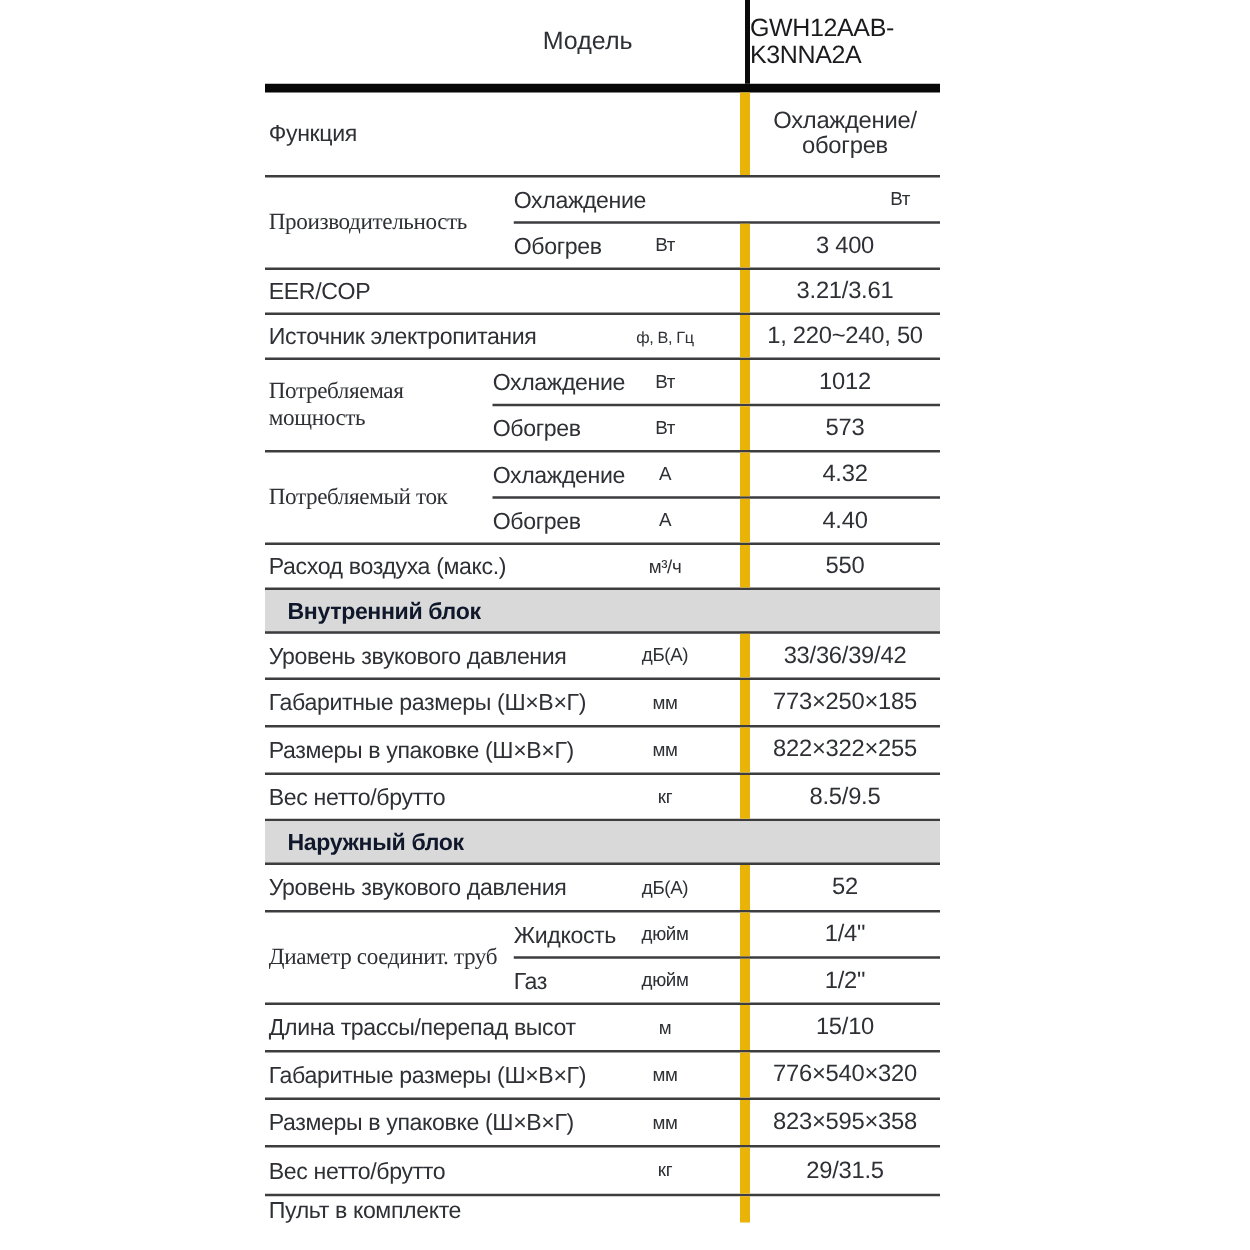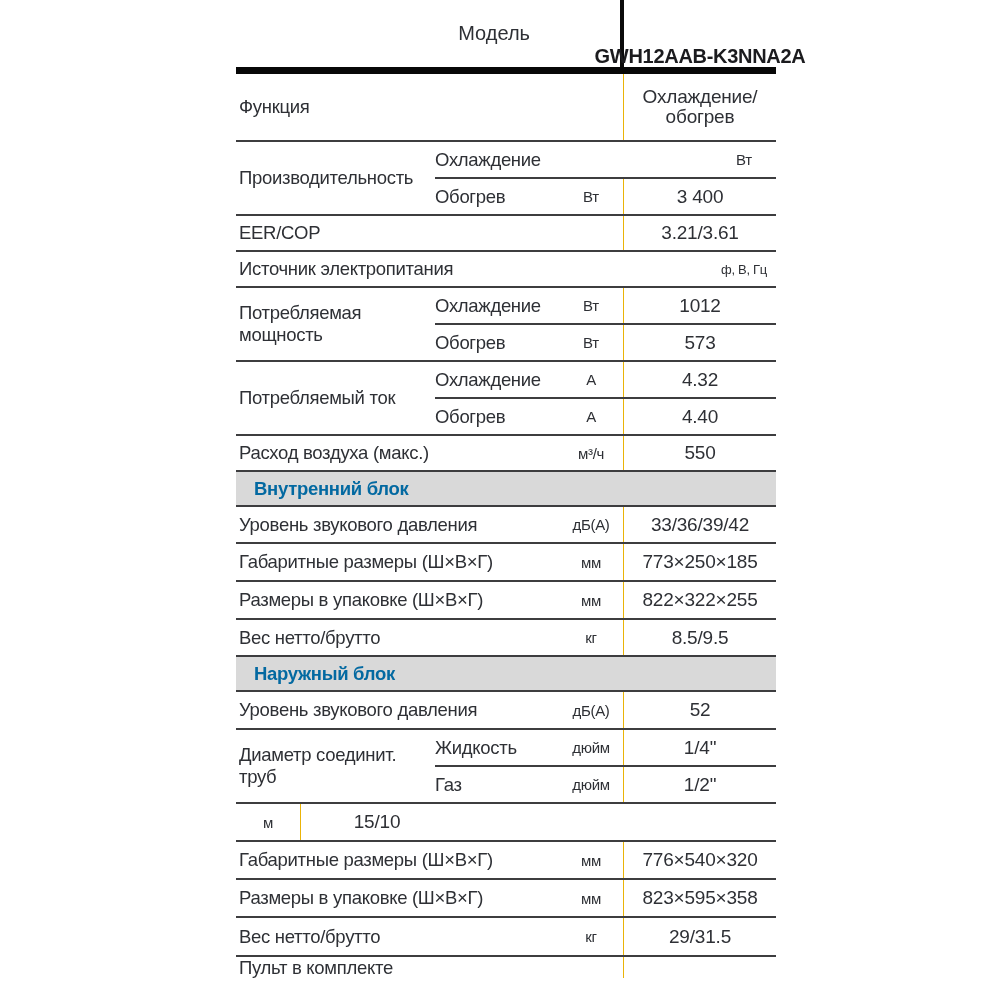--- a/index.html
+++ b/index.html
@@ -5,21 +5,21 @@
   html, body {
     margin: 0; padding: 0;
     width: 1000px; height: 1000px;
     background: #ffffff;
     overflow: hidden;
     font-family: "Liberation Sans", sans-serif;
     color: #2e3035;
   }
   .spec-table {
     position: absolute;
-    left: 236px; top: 0;
+    left: 212px; top: 0;
     width: 540px; height: 860px;
     display: flex;
     flex-direction: column;
   }
   .row {
     display: flex;
     border-bottom: 2px solid #3d3d3f;
     flex: none;
   }
   
@@ -34,34 +34,36 @@
   .cu { 
     width: 64px;
     display: flex; align-items: center; justify-content: center;
     font-size: 15px;
     letter-spacing: -0.3px;
     white-space: nowrap;
   }
   .cu.small { font-size: 13px; }
   .cv { 
     width: 152px;
-    border-left: 1px solid #eab308;
+    border-left: 8px solid #eab308;
     display: flex; align-items: center; justify-content: center;
     font-size: 19px;
     letter-spacing: -0.2px;
     text-align: center;
+    margin-left: 28px;
   }
   
   .gl {
     width: 196px;
     display: flex; align-items: center;
     padding-left: 3px;
     font-size: 18.5px;
     letter-spacing: -0.3px;
     line-height: 1.2;
+    font-family: Liberation Serif, serif;
   }
   .gr { flex: 1; display: flex; flex-direction: column; }
   .sub { display: flex; flex: 1; }
   .sub.divided { border-bottom: 2px solid #3d3d3f; }
   .sl {
     flex: 1;
     display: flex; align-items: center;
     font-size: 18.5px;
     letter-spacing: -0.3px;
   }
@@ -69,39 +71,39 @@
   .model-row { height: 67px; border-bottom: 7px solid #070707; }
   .model-left {
     flex: 1;
     display: flex; align-items: center; justify-content: flex-end;
     padding-right: 90px;
     font-size: 20px;
   }
   .model-value {
     width: 152px;
     border-left: 4px solid #0a0a0a;
-    display: flex; flex-direction: row; align-items: flex-end; justify-content: center;
-    font-weight: bold;
+    display: flex; flex-direction: column; align-items: flex-start; justify-content: center;
+    font-weight: normal;
     font-size: 20px;
     line-height: 21px;
     color: #1b1b1e;
     letter-spacing: -0.3px;
   }
   
   .cv.twolines { flex-direction: column; line-height: 20px; }
   
   .band {
     background: #d9d9d9;
     border-bottom: 2px solid #3d3d3f;
     display: flex; align-items: center;
     padding-left: 18px;
     font-weight: bold;
     font-size: 18.5px;
     letter-spacing: -0.3px;
-    color: #0369a1;
+    color: #0f172a;
     flex: none;
   }
   
   .h66 { height: 66px; }
   .h72 { height: 72px; }
   .h34 { height: 34px; }
   .h35 { height: 35px; }
   .h36 { height: 36px; }
   .h37 { height: 37px; }
   .h33 { height: 33px; }
@@ -146,20 +148,21 @@
 
   <div class="row h34">
     <div class="cl">EER/COP</div>
     <div class="cu"></div>
     <div class="cv">3.21/3.61</div>
   </div>
 
   <div class="row h34">
     <div class="cl">Источник электропитания</div>
     <div class="cu small">ф, В, Гц</div>
+    <div class="cv">1, 220~240, 50</div>
   </div>
 
   <div class="row h72">
     <div class="gl">Потребляемая мощность</div>
     <div class="gr">
       <div class="sub divided">
         <div class="sl">Охлаждение</div>
         <div class="cu">Вт</div>
         <div class="cv">1012</div>
       </div>
@@ -234,20 +237,21 @@
       </div>
       <div class="sub">
         <div class="sl">Газ</div>
         <div class="cu">дюйм</div>
         <div class="cv">1/2"</div>
       </div>
     </div>
   </div>
 
   <div class="row h36">
+    <div class="cl">Длина трассы/перепад высот</div>
     <div class="cu">м</div>
     <div class="cv">15/10</div>
   </div>
 
   <div class="row h36">
     <div class="cl">Габаритные размеры (Ш×В×Г)</div>
     <div class="cu">мм</div>
     <div class="cv">776×540×320</div>
   </div>
   <div class="row h36">

